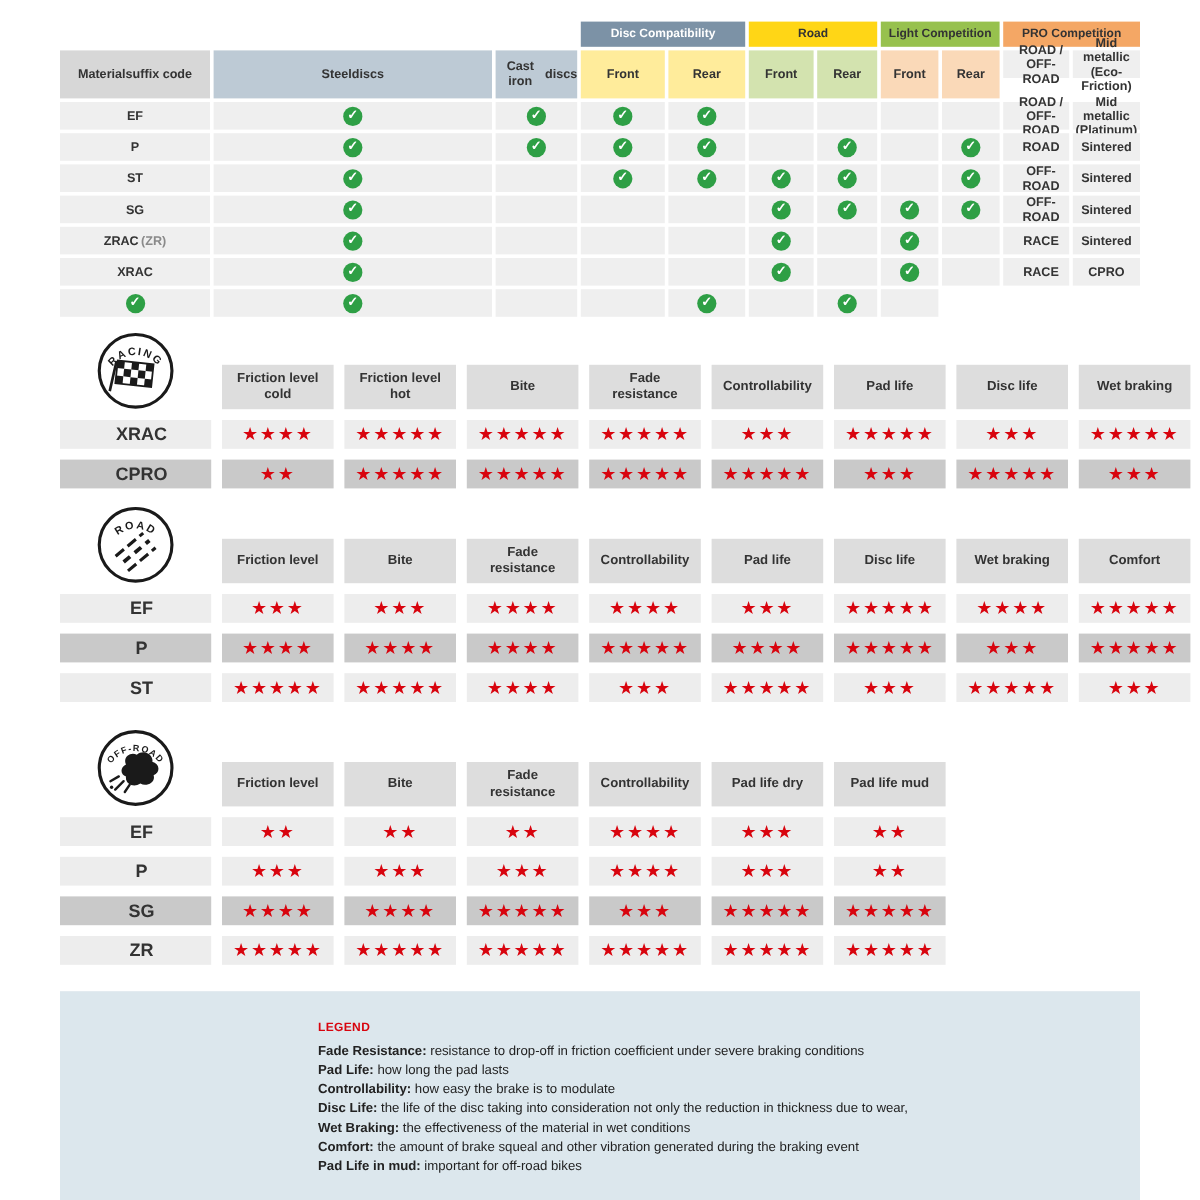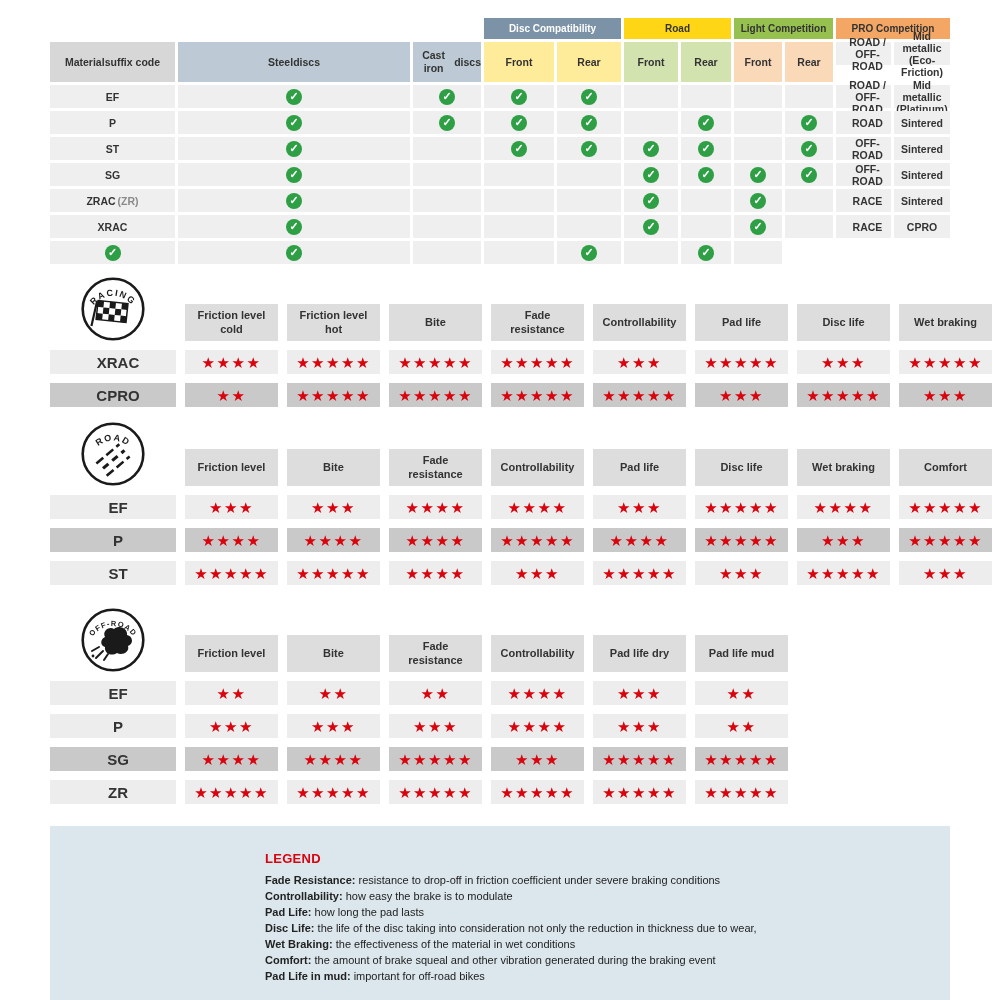--- a/index.html
+++ b/index.html
@@ -52,21 +52,21 @@
   .rt-stars{color:var(--starRed);font-size:15px;letter-spacing:1.5px;height:24px;line-height:1;}
   .light{background:var(--rowLight);}
   .dark{background:var(--rowDark);}
 
   
   .arc-text{font-size:9px;font-weight:bold;letter-spacing:1.5px;fill:#1a1a1a;font-family:"Liberation Sans",sans-serif;}
   .arc-text-sm{font-size:7.5px;font-weight:bold;letter-spacing:1px;fill:#1a1a1a;font-family:"Liberation Sans",sans-serif;}
 
   
   .legend{margin-top:22px;width:900px;min-height:205px;background:var(--legendBg);padding:25px 30px 22px 215px;}
-  .legend-title{color:var(--starRed);font-weight:bold;font-size:13px;letter-spacing:.3px;margin-bottom:7px;}
+  .legend-title{color:var(--starRed);font-weight:bold;font-size:10px;letter-spacing:.3px;margin-bottom:7px;}
   .legend p{font-size:11px;line-height:1.45;color:#222;}
   .legend b{font-weight:bold;}
 </style>
 </head>
 <body>
 
 <div class="page">
 
   <div class="tt">
 
@@ -483,21 +483,21 @@
       <div class="rt-stars light">★★★★★</div>
       <div class="rt-stars light">★★★★★</div>
       <div class="rt-stars light">★★★★★</div>
       <div class="rt-stars light">★★★★★</div>
     </div>
   </section>
 
   <div class="legend">
     <div class="legend-title">LEGEND</div>
     <p><b>Fade Resistance:</b> <span>resistance to drop-off in friction coefficient under severe braking conditions</span></p>
+    <p><b>Pad Life:</b> <span>how long the pad lasts</span></p>
     <p><b>Controllability:</b> <span>how easy the brake is to modulate</span></p>
-    <p><b>Pad Life:</b> <span>how long the pad lasts</span></p>
     <p><b>Disc Life:</b> <span>the life of the disc taking into consideration not only the reduction in thickness due to wear,</span></p>
     <p><b>Wet Braking:</b> <span>the effectiveness of the material in wet conditions</span></p>
     <p><b>Comfort:</b> <span>the amount of brake squeal and other vibration generated during the braking event</span></p>
     <p><b>Pad Life in mud:</b> <span>important for off-road bikes</span></p>
   </div>
 
 </div>
 
 </body></html>

